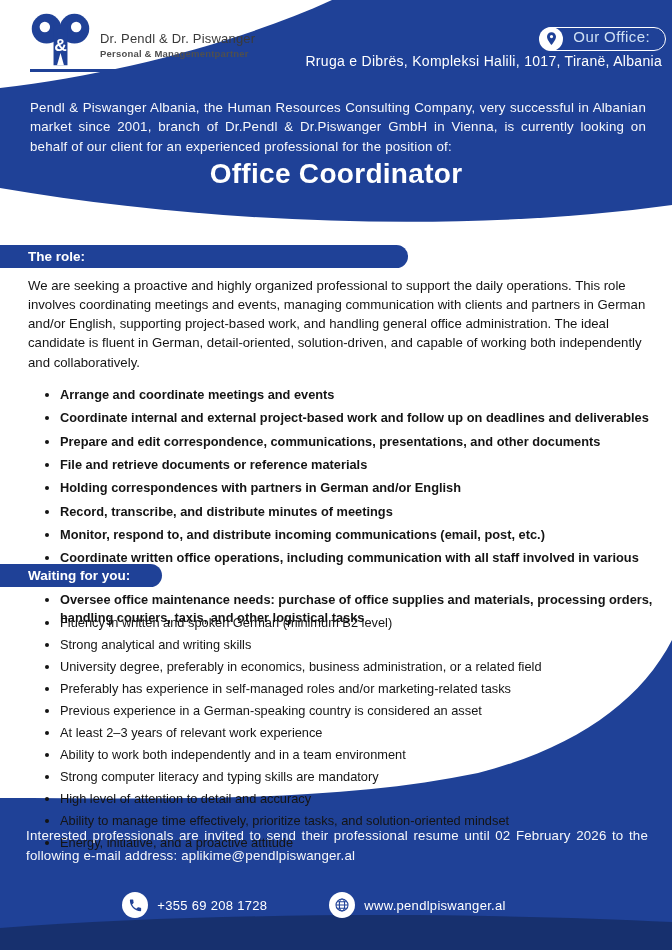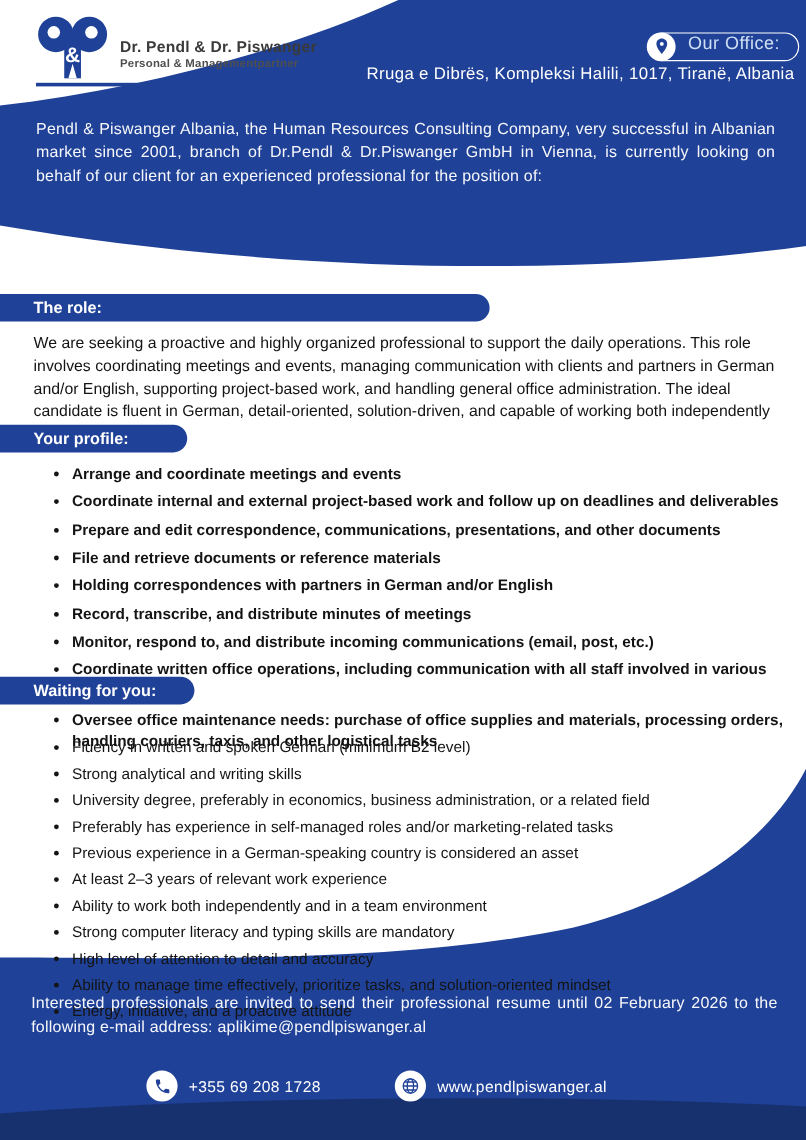--- a/index.html
+++ b/index.html
@@ -10,21 +10,21 @@
     font-family:"Liberation Sans", sans-serif;
   }
   svg.curve { position:absolute; left:0; display:block; }
   .hero-curve { top:0; }
   .footer-curve { top:630px; }
 
   
   .logo-block { position:absolute; top:13px; left:30px; display:flex; align-items:flex-start; }
   .logo-mark { display:block; }
   .logo-text { margin-left:9px; margin-top:18px; }
-  .logo-name { font-size:13px; font-weight:bold; color:#3a3a3a; letter-spacing:.2px; }
+  .logo-name { font-size:13px; font-weight:normal; color:#3a3a3a; letter-spacing:.2px; }
   .logo-tagline { font-size:9.5px; font-weight:bold; color:#4f4f4f; margin-top:2px; letter-spacing:.2px; }
   .logo-underline { position:absolute; top:69px; left:30px; width:158px; height:3px; background:#1f4197; }
 
   .office-pill {
     position:absolute; top:27px; right:6px; height:24px;
     display:flex; align-items:flex-start;
     border:1.5px solid #ffffff; border-radius:13px; padding-right:15px;
   }
   .pin-circle {
     width:24px; height:24px; border-radius:50%; background:#ffffff;
@@ -128,25 +128,25 @@
         <path d="M12 1.8C8 1.8 4.8 5 4.8 9c0 5.3 7.2 13.2 7.2 13.2S19.2 14.3 19.2 9c0-4-3.2-7.2-7.2-7.2zm0 9.7A2.6 2.6 0 1 1 12 6.3a2.6 2.6 0 0 1 0 5.2z" fill="#1f4197"></path>
       </svg>
     </span>
     <span class="office-label">Our Office:</span>
   </div>
 
   <div class="address">Rruga e Dibrës, Kompleksi Halili, 1017, Tiranë, Albania</div>
 
   <p class="intro">Pendl &amp; Piswanger Albania, the Human Resources Consulting Company, very successful in Albanian market since 2001, branch of Dr.Pendl &amp; Dr.Piswanger GmbH in Vienna, is currently looking on behalf of our client for an experienced professional for the position of:</p>
 
+  <div class="position-title">Office Coordinator</div>
 
   <div class="band band-role">The role:</div>
   <p class="role-paragraph">We are seeking a proactive and highly organized professional to support the daily operations. This role involves coordinating meetings and events, managing communication with clients and partners in German and/or English, supporting project-based work, and handling general office administration. The ideal candidate is fluent in German, detail-oriented, solution-driven, and capable of working both independently and collaboratively.</p>
 
-  <div class="band band-profile">Your profile:</div>
   <ul class="bullet-list list-profile">
       <li>Arrange and coordinate meetings and events</li>
       <li>Coordinate internal and external project-based work and follow up on deadlines and deliverables</li>
       <li>Prepare and edit correspondence, communications, presentations, and other documents</li>
       <li>File and retrieve documents or reference materials</li>
       <li>Holding correspondences with partners in German and/or English</li>
       <li>Record, transcribe, and distribute minutes of meetings</li>
       <li>Monitor, respond to, and distribute incoming communications (email, post, etc.)</li>
       <li>Coordinate written office operations, including communication with all staff involved in various activities</li>
       <li>Oversee office maintenance needs: purchase of office supplies and materials, processing orders, handling couriers, taxis, and other logistical tasks</li>

